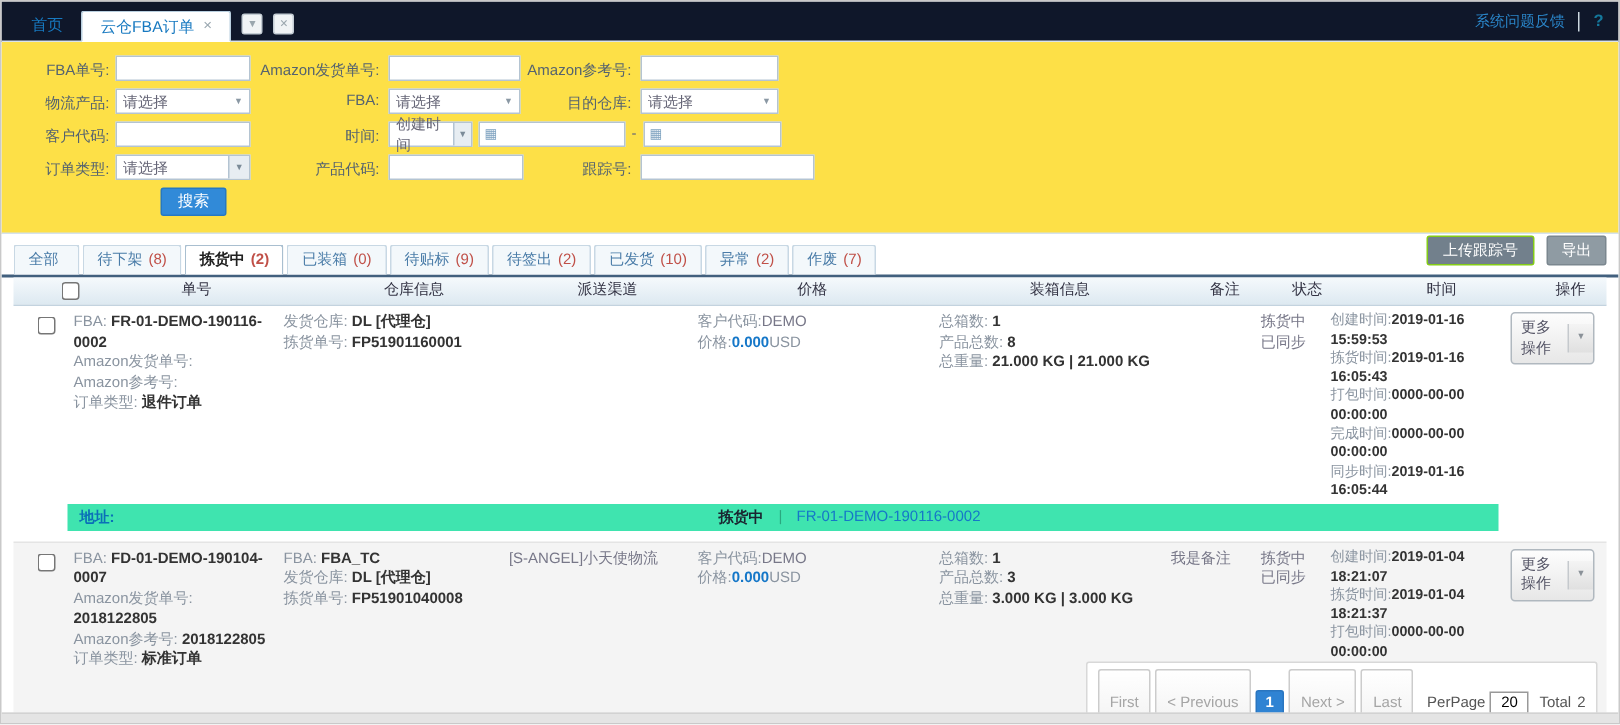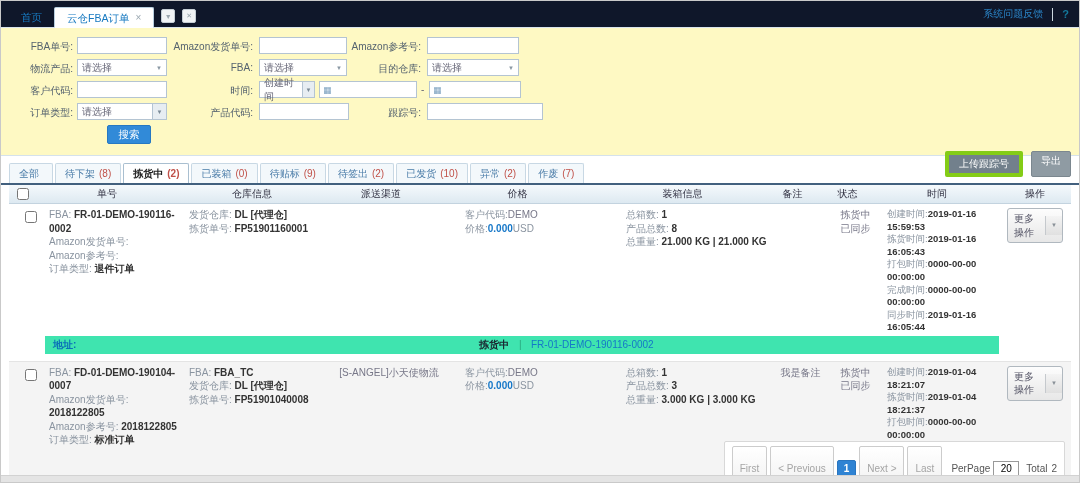--- a/index.html
+++ b/index.html
@@ -12,21 +12,21 @@
   .wtab { height:21px; line-height:20px; padding:0 12px; color:#1779c0; font-size:10.5px; cursor:pointer; display:flex; align-items:center; gap:6px; }
   .wtab.active { background:#fff; border:1px solid #b9cfdf; border-bottom-color:#fff; margin-bottom:-1px; border-radius:2px 2px 0 0; }
   .tclose { color:#9aa7b0; font-size:10px; }
   .mini { width:14px; height:14px; border:1px solid #c4cdd4; background:#f0f3f5; color:#9aa6ae; font-size:7px; display:flex; align-items:center; justify-content:center; margin:0 0 4px 7px; border-radius:2px; }
   .tb-right { margin-left:auto; display:flex; align-items:center; gap:9px; height:100%; }
   .feedback { color:#2a85c8; font-size:10px; text-decoration:none; cursor:pointer; }
   .vsep { width:1px; height:13px; background:#ccd8e0; }
   .help { color:#14789c; font-weight:bold; font-size:11px; cursor:pointer; padding-right:2px; }
 
   
-  .filter { background:#fef9c3; border-bottom:1px solid #d5e2ec; padding:7px 0 8px 8px; }
+  .filter { background:#fde047; border-bottom:1px solid #d5e2ec; padding:7px 0 8px 8px; }
   .frow { position:relative; height:22px; }
   .flabel { position:absolute; top:5px; color:#55636f; text-align:right; white-space:nowrap; }
   .fl1 { left:0; width:64px; } .fl2 { left:140px; width:104px; } .fl3 { left:328px; width:84px; }
   .fctl { position:absolute; top:2px; height:17px; border:1px solid #b4c4d2; background:#fff; }
   .finput { padding:0 3px; font-size:10px; color:#444; font-family:inherit; }
   .fselect { display:flex; align-items:center; justify-content:space-between; padding:0 4px; color:#667; cursor:pointer; }
   .fselect .arr { font-size:6px; color:#8a98a4; }
   .fselect.boxed { padding:0; }
   .fselect.boxed .seltxt { padding:0 4px; }
   .fselect.boxed .arrbox { width:14px; height:100%; background:#e7edf2; border-left:1px solid #b4c4d2; display:flex; align-items:center; justify-content:center; font-size:6px; color:#7b8b98; }
@@ -35,26 +35,26 @@
   .dashsep { position:absolute; top:5px; color:#667; }
   .searchrow { height:24px; }
   .btn-search { position:absolute; left:68px; top:2px; width:44px; height:19px; background:#318ad8; color:#fff; border:1px solid #2678c2; border-radius:2px; font-size:10.5px; text-align:center; line-height:17px; cursor:pointer;margin-left:30px; }
 
   
   .toolbar { height:29px; display:flex; align-items:flex-end; border-bottom:2px solid #42607e; padding:0 8px; background:#fff; }
   .stab { height:20px; line-height:19px; padding:0 9px; border:1px solid #c8d8e4; border-bottom:none; background:#f3f8fb; color:#4a7ca8; margin-right:2px; display:flex; gap:4px; cursor:pointer; border-radius:2px 2px 0 0; }
   .stab .cnt { color:#c05048; }
   .stab.active { background:#fff; color:#222; font-weight:bold; border-color:#a9bfd0; }
   .tb-actions { margin-left:auto; display:flex; gap:8px; margin-bottom:6px; }
-  .btn-upload { background:#72808c; color:#fff; border:4px solid #84cc16; border-radius:2px; padding:2px 10px; font-size:10px; cursor:pointer; }
+  .btn-upload { background:#72808c; color:#fff; border:1px solid #84cc16; border-radius:2px; padding:2px 10px; font-size:10px; cursor:pointer; }
   .btn-export { background:#8f9ba3; color:#fff; border:1px solid #7b878f; border-radius:2px; padding:2px 9px; font-size:10px; cursor:pointer; }
 
   
   .grid { display:grid; grid-template-columns:28px 140px 150px 108px 165px 165px 55px 55px 124px 1fr; margin:0 8px; }
-  .thead { background:linear-gradient(#f5f9fc,#dde9f1); border-bottom:1px solid #c3d3df; }
+  .thead { background:linear-gradient(#f5f9fc,#dde9f1); border-bottom:1px solid #c3d3df;padding-left:24px; }
   .th { line-height:18px; text-align:center; color:#334; font-size:10px; }
   .cb { width:12px; height:12px; margin:3px auto; display:block; }
   .rowband { margin:0 8px; border-bottom:1px solid #e4e4e4; padding:4px 0 7px; }
   .rowband.alt { background:#f4f4f4; }
   .cell { display:flex; flex-direction:column; min-height:62px; line-height:13.5px; }
   .cell.ckcell { align-items:center; }
   .pl4 { padding-left:4px; } .pl18 { padding-left:18px; } .pl22 { padding-left:22px; }
   .ctr { text-align:center; align-items:center; }
   .lab { color:#8a94a0; }
   .val { color:#333; font-weight:bold; }

